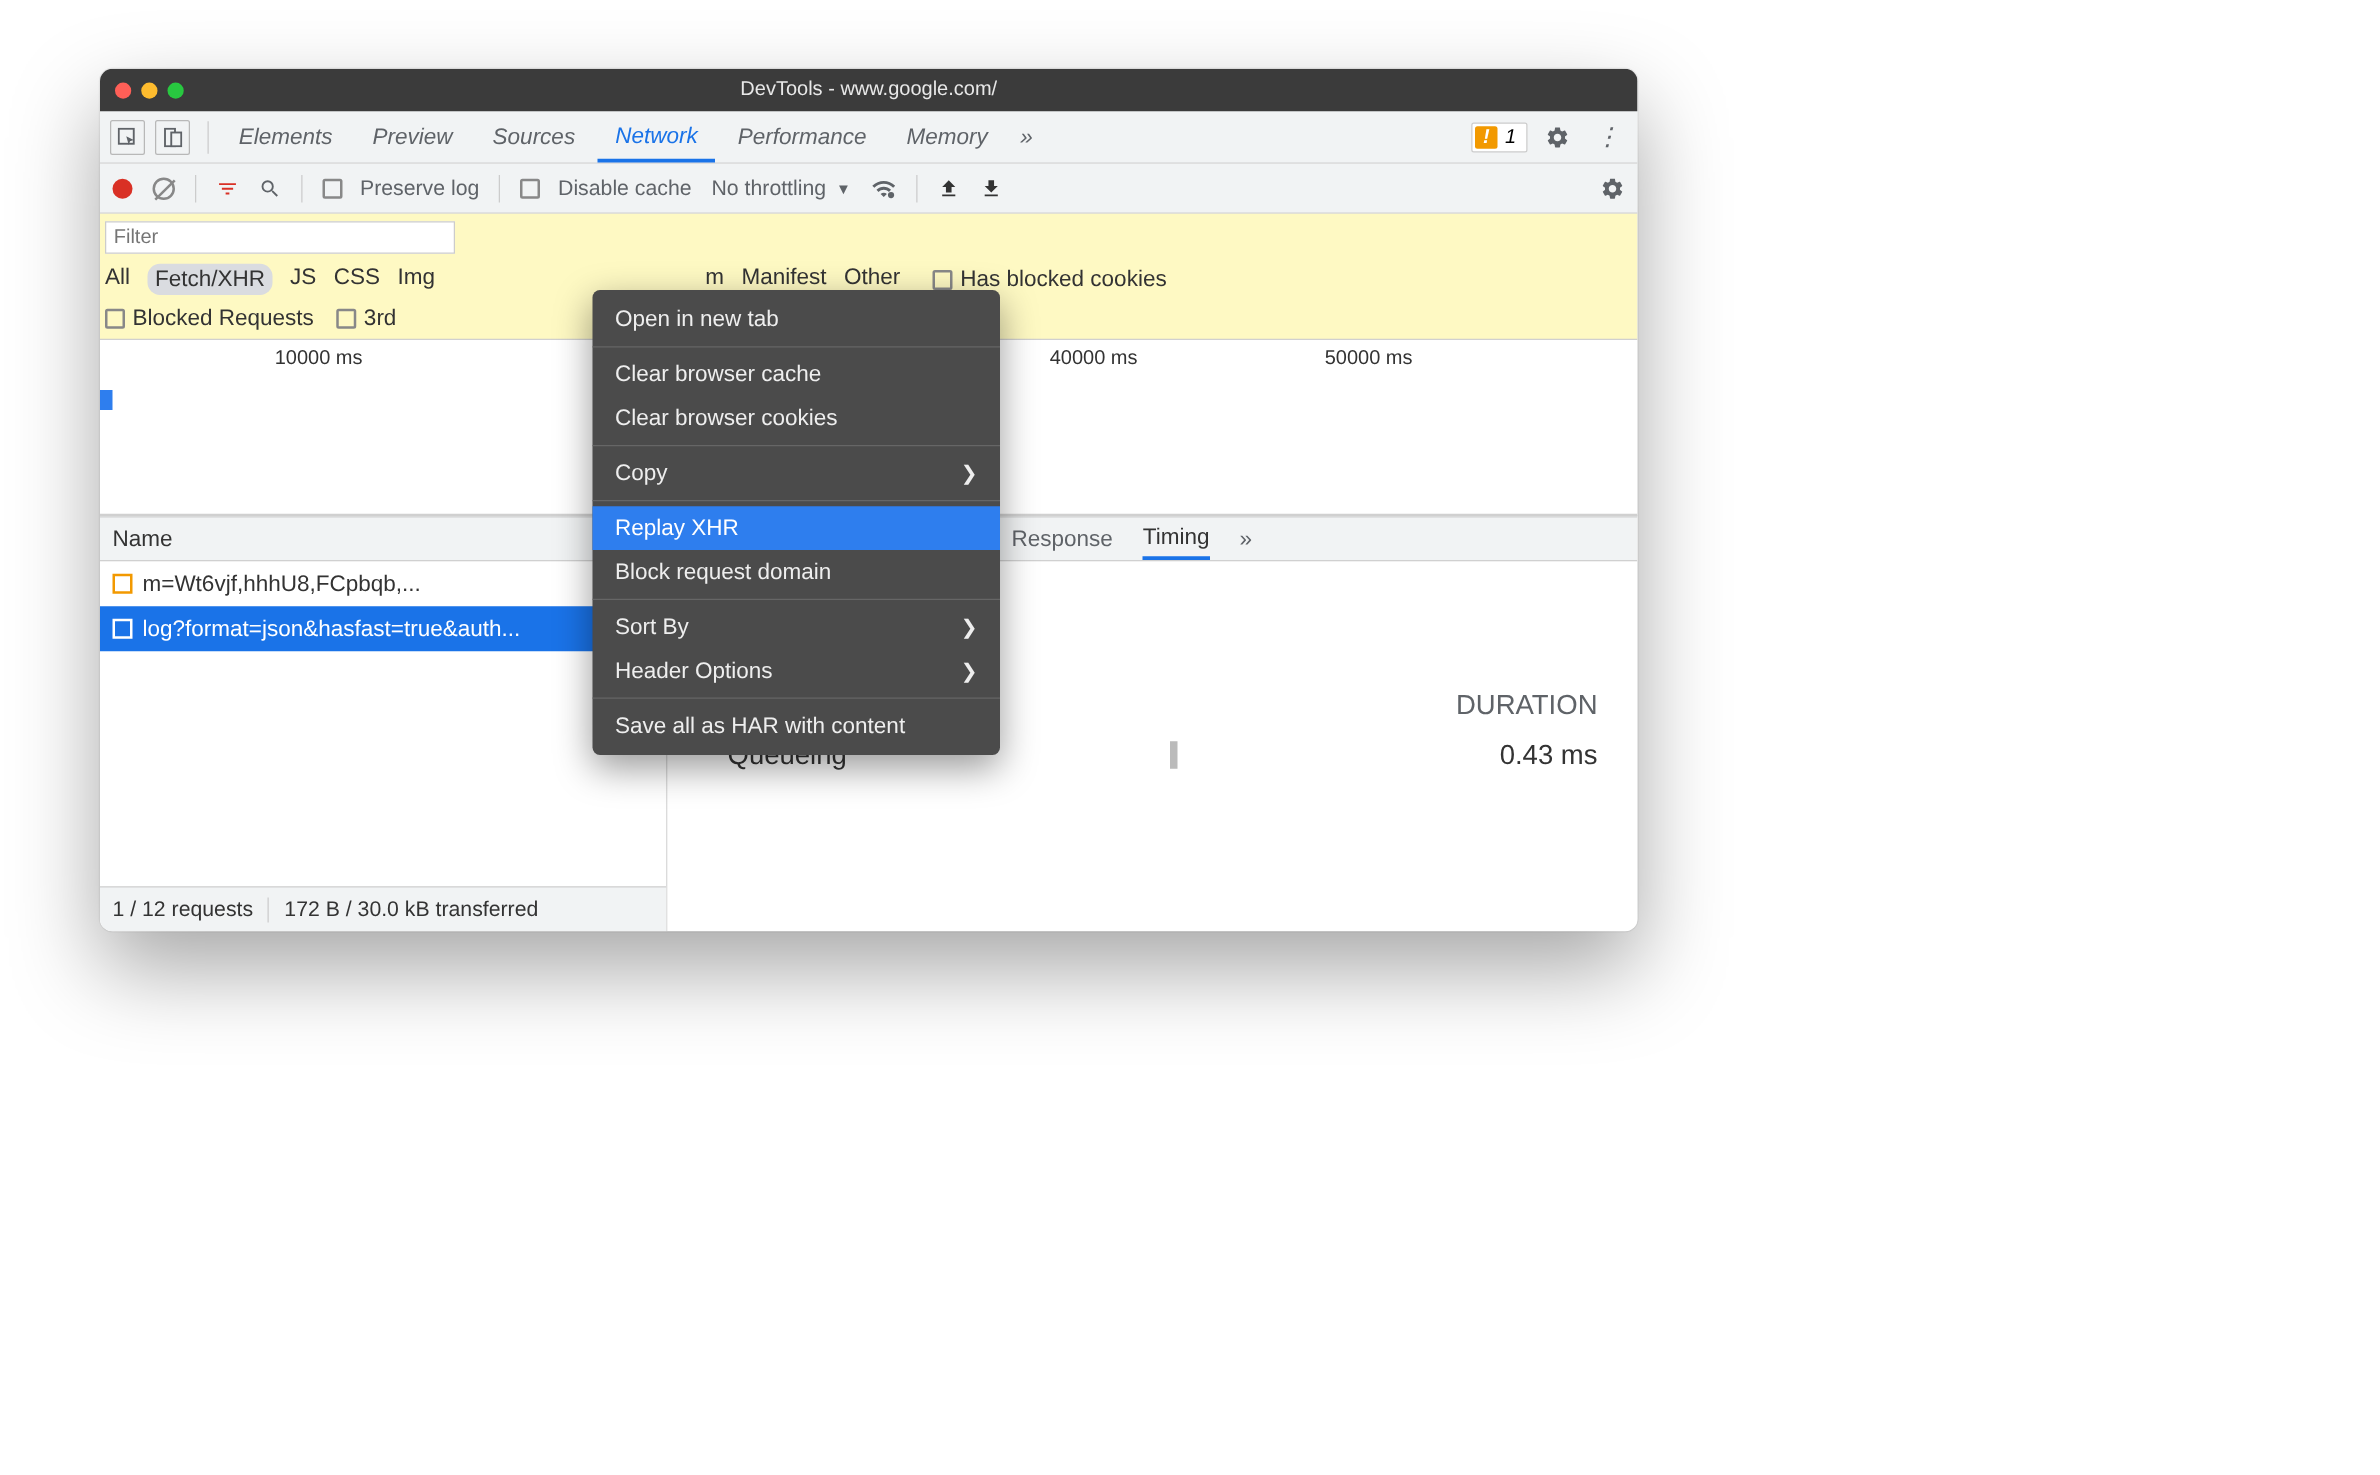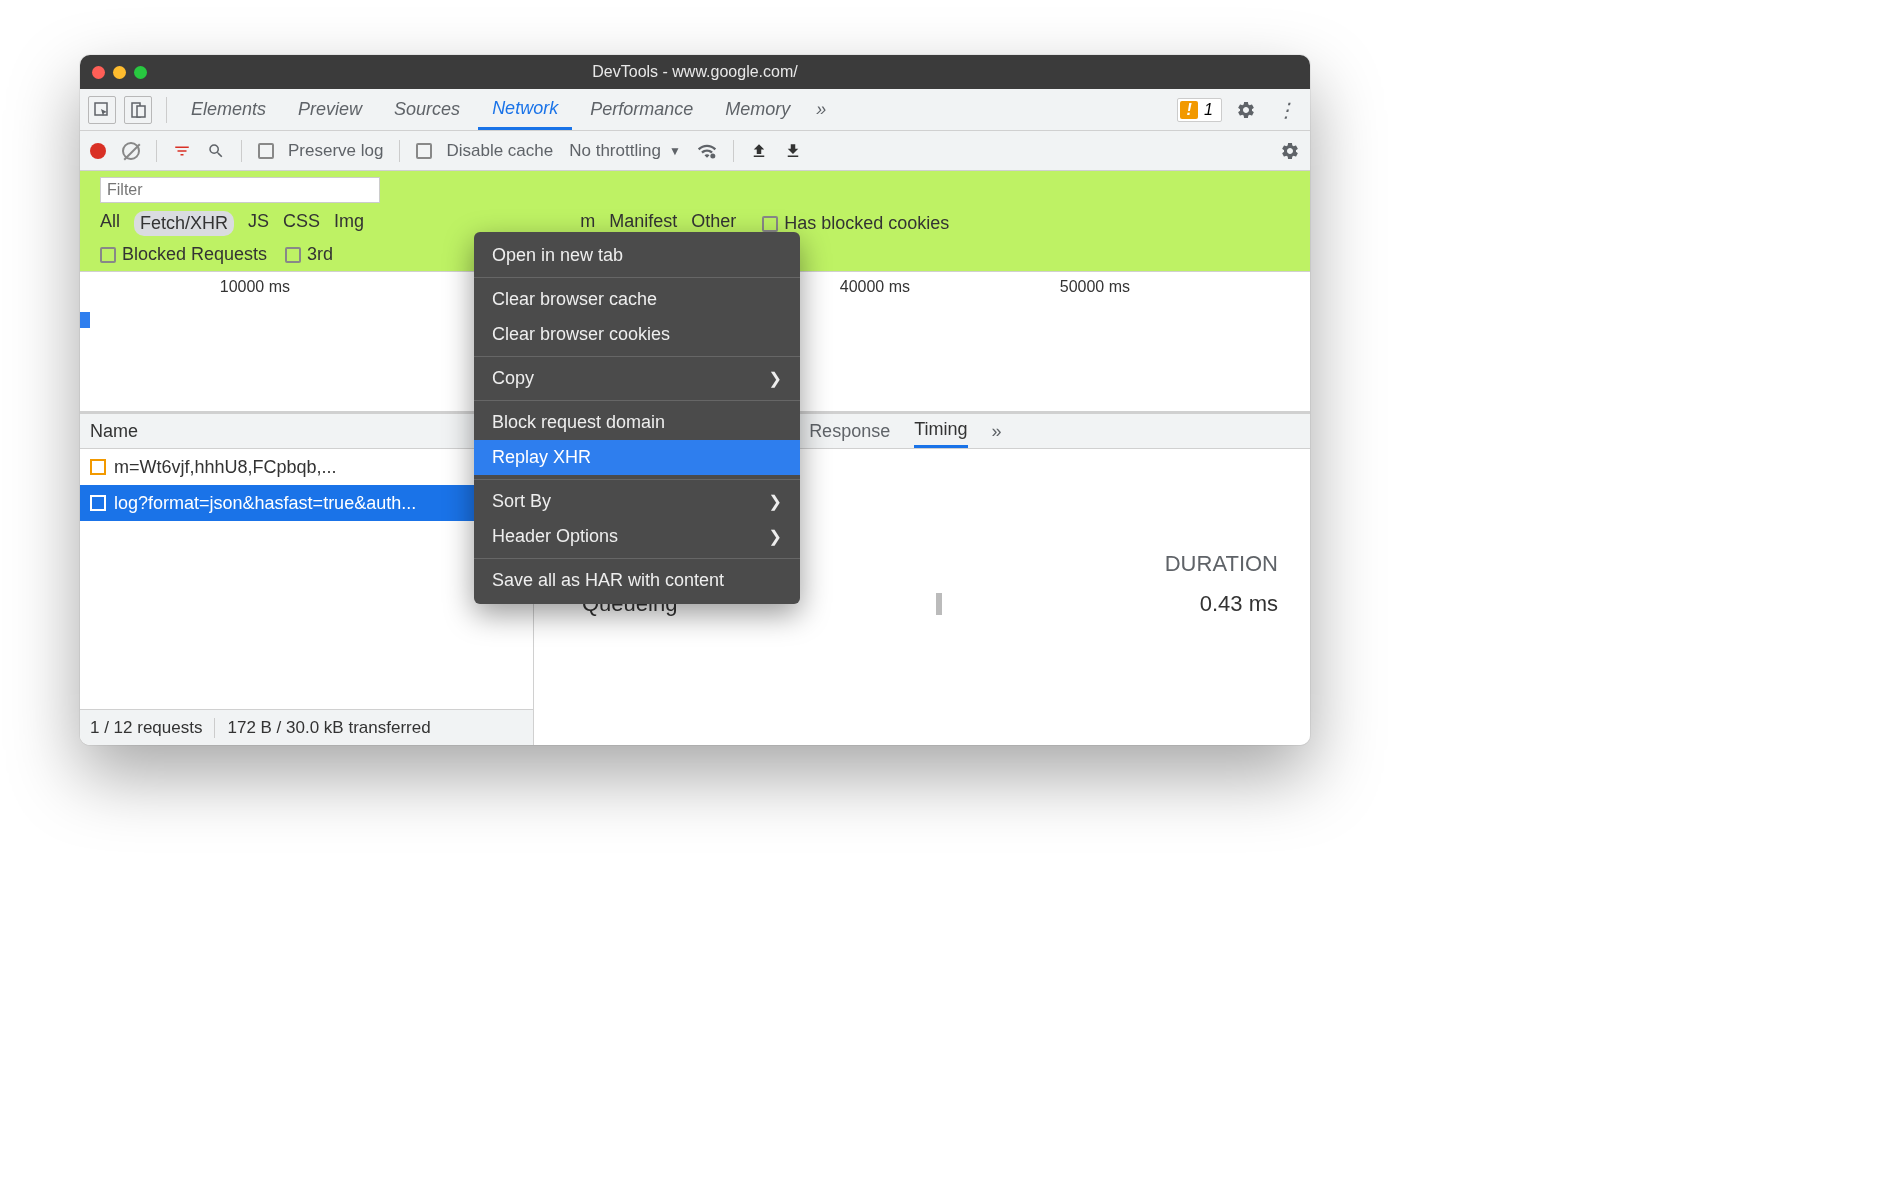--- a/index.html
+++ b/index.html
@@ -74,23 +74,23 @@
 .toolbar .checkbox { width: 16px; height: 16px; border: 2px solid #888; border-radius: 2px; }
 .toolbar .divider { width:1px; height:22px; background:#ccc; }
 .toolbar .throttle { display:flex; align-items:center; gap:8px; }
 .toolbar .caret { font-size: 12px; }
 .toolbar .wifi { font-size: 18px; }
 .toolbar .up, .toolbar .down { font-size: 18px; color: #333; }
 .toolbar .right-gear { margin-left: auto; font-size: 20px; }
 
 
 .filter-section {
-  background: #bef264;
+  background: #fef9c3;
   border-bottom: 1px solid #d0d0d0;
-  padding: 6px 20px;
+  padding: 6px 4px;
 }
 .filter-input {
   width: 280px; height: 26px;
   border: 1px solid #ccc;
   background: #fff;
   padding: 0 6px;
   font-size: 16px;
   color: #888;
 }
 .filter-types { display: flex; gap: 14px; margin-top: 8px; flex-wrap: wrap; font-size: 18px; color: #333; }
@@ -349,26 +349,26 @@
       </div>
     <div class="mi">
         <span>Clear browser cookies</span>
       </div>
     <div class="sep"></div>
     <div class="mi">
         <span>Copy</span>
         <span class="arrow">❯</span>
       </div>
     <div class="sep"></div>
-    <div class="mi">
-        <span>Block request domain</span>
-      </div>
     <div class="mi hl">
         <span>Replay XHR</span>
       </div>
+    <div class="mi">
+        <span>Block request domain</span>
+      </div>
     <div class="sep"></div>
     <div class="mi">
         <span>Sort By</span>
         <span class="arrow">❯</span>
       </div>
     <div class="mi">
         <span>Header Options</span>
         <span class="arrow">❯</span>
       </div>
     <div class="sep"></div>

